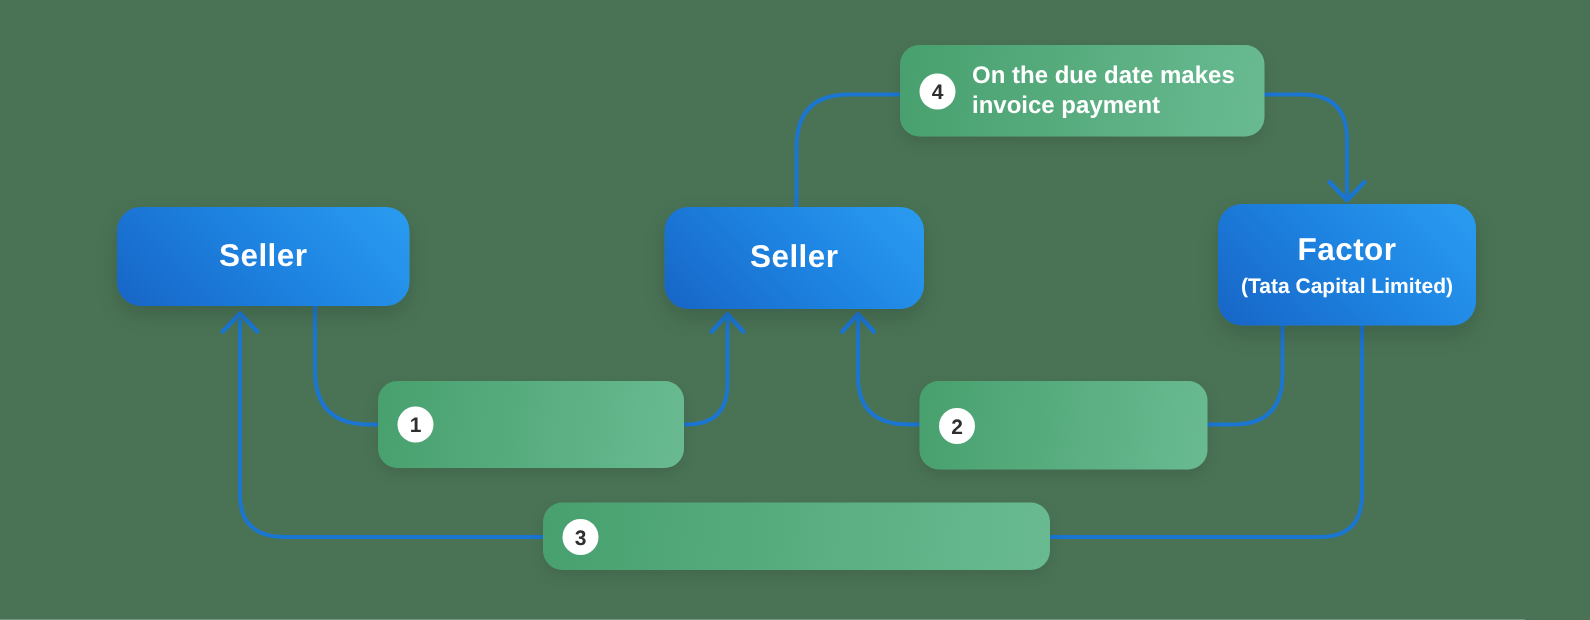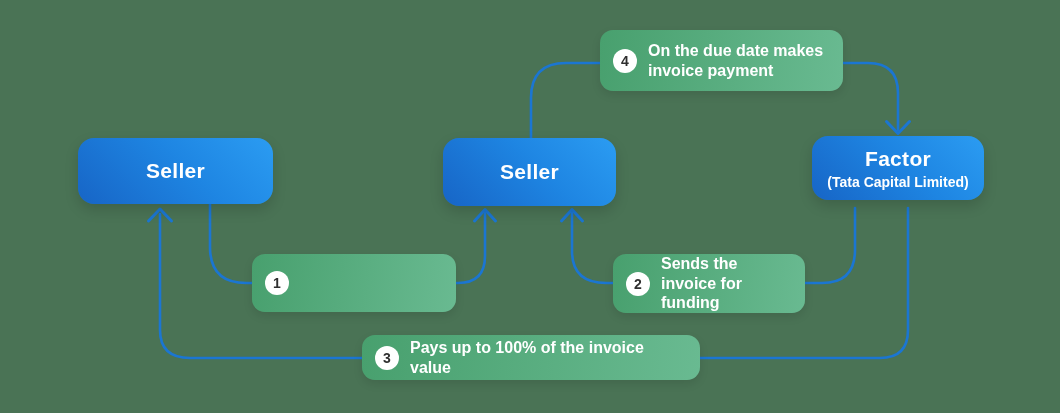--- a/index.html
+++ b/index.html
@@ -36,21 +36,21 @@
     letter-spacing: 0.3px;
   }
   .node-sublabel {
     font-size: 14px;
     font-weight: 600;
     margin-top: 3px;
     white-space: nowrap;
   }
   #node-seller { left: 78px;  top: 138px; width: 195px; height: 66px; }
   #node-buyer  { left: 443px; top: 138px; width: 173px; height: 68px; }
-  #node-factor { left: 812px; top: 136px; width: 172px; height: 64px; }
+  #node-factor { left: 812px; top: 136px; width: 172px; height: 81px; }
 
   .step {
     position: absolute;
     border-radius: 13px;
     background: linear-gradient(97deg, #48a06e 0%, #69ba91 100%);
     color: #ffffff;
     display: flex;
     align-items: center;
     box-sizing: border-box;
     padding: 0 14px 0 13px;
@@ -104,26 +104,24 @@
       <path d="M886.5 121.5 L898 133.5 L909.5 121.5" stroke-width="3"></path>
     </g>
   </svg>
 
   <div class="step" id="step-1">
     <span class="step-num">1</span>
   </div>
 
   <div class="step" id="step-2">
     <span class="step-num">2</span>
-    <span class="step-text">Sends the invoice for funding</span>
   </div>
 
   <div class="step" id="step-3">
     <span class="step-num">3</span>
-    <span class="step-text">Pays up to 100% of the invoice value</span>
   </div>
 
   <div class="step" id="step-4">
     <span class="step-num">4</span>
     <span class="step-text">On the due date makes invoice payment</span>
   </div>
 
   <div class="node" id="node-seller">
     <span class="node-label">Seller</span>
   </div>

